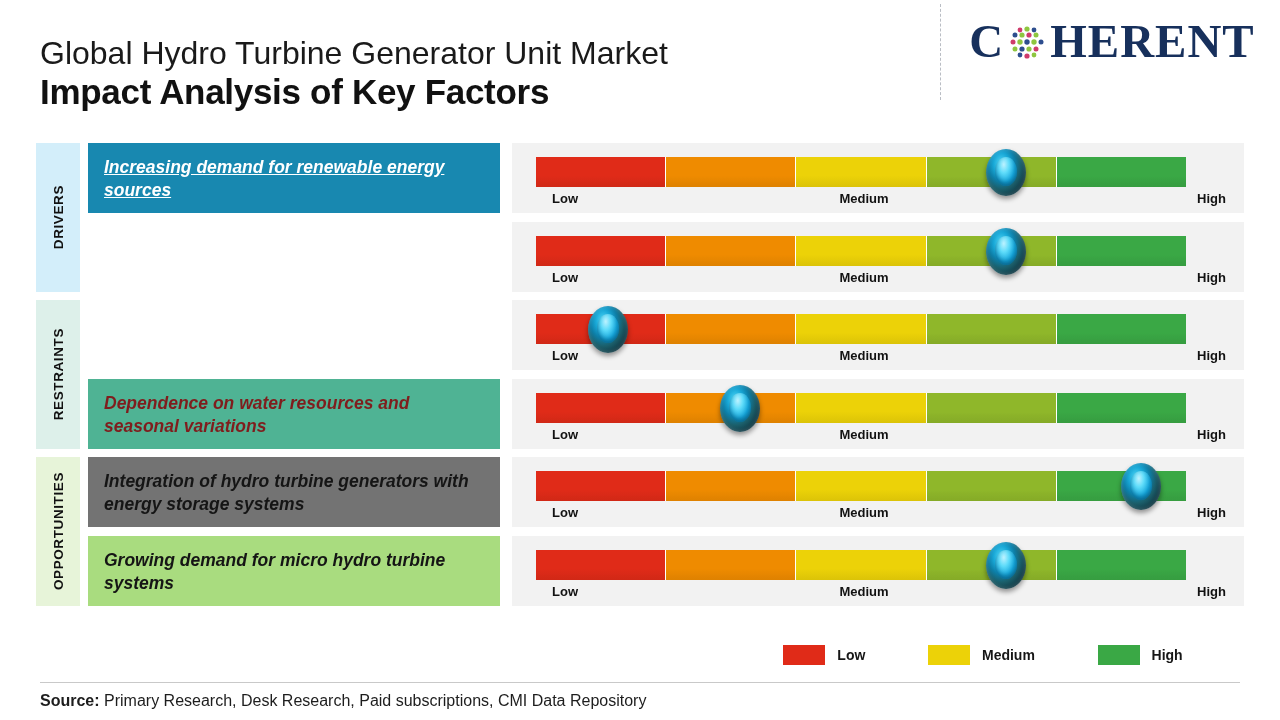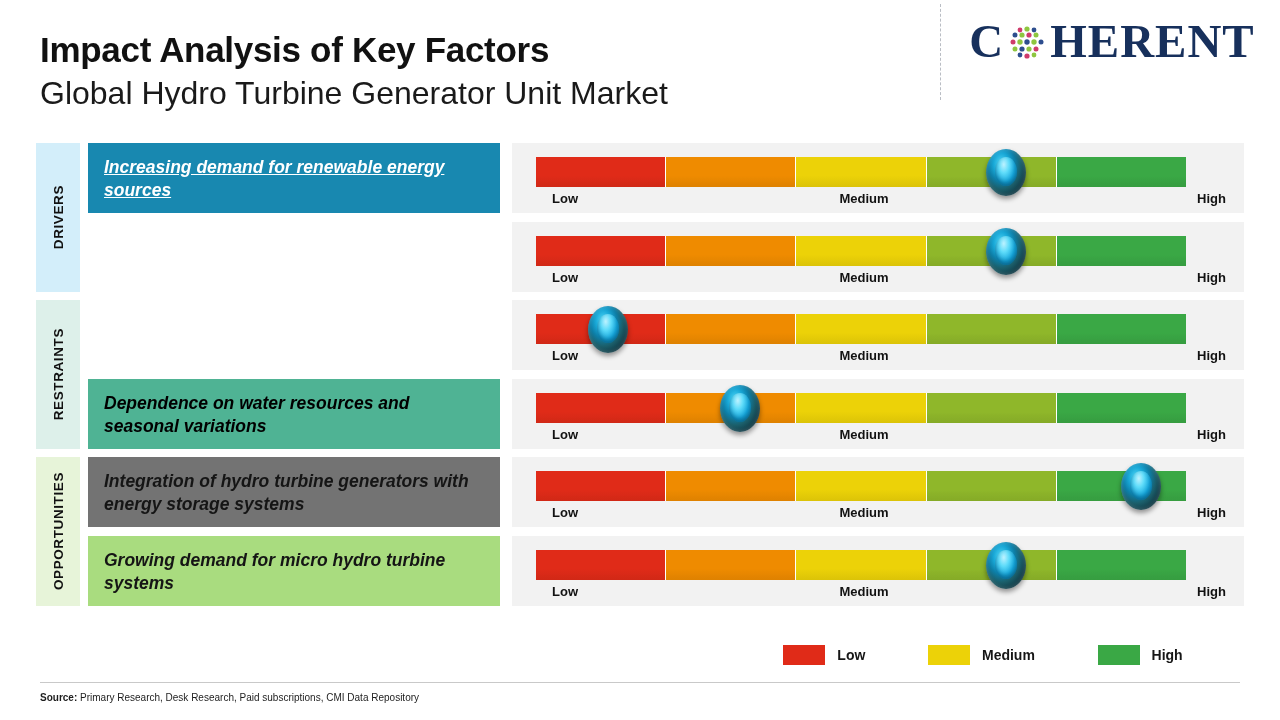--- a/index.html
+++ b/index.html
@@ -199,33 +199,33 @@
     left: 40px;
     top: 682px;
     width: 1200px;
     height: 1px;
     background: #c9c9c9;
   }
   #source-line {
     position: absolute;
     left: 40px;
     top: 692px;
-    font-size: 10px;
+    font-size: 16px;
     color: #1d1d1d;
   }
   #source-line b { font-weight: bold; }
 </style>
 </head>
 <body>
 
 <div id="header">
 
   <div id="title-block">
+    <div id="sub-title">Global Hydro Turbine Generator Unit Market</div>
     <div id="main-title">Impact Analysis of Key Factors</div>
-    <div id="sub-title">Global Hydro Turbine Generator Unit Market</div>
   </div>
 
   <div id="logo-divider"></div>
 
   <div id="logo-block">
     <div id="logo-word">
       <span>C</span>
       <span id="logo-globe">
         <svg width="44" height="44" viewBox="0 0 44 44" aria-hidden="true">
           <g>
@@ -307,21 +307,21 @@
         <div class="seg" style="background: linear-gradient(rgb(143, 183, 42) 0%, rgb(143, 183, 42) 62%, rgba(0, 0, 0, 0.07) 100%), rgb(143, 183, 42);"></div>
         <div class="seg" style="background: linear-gradient(rgb(58, 168, 69) 0%, rgb(58, 168, 69) 62%, rgba(0, 0, 0, 0.07) 100%), rgb(58, 168, 69);"></div>
       </div>
       <div class="marker" title="Low" style="left: 96.15px;"></div>
       <div class="gauge-labels">
         <div class="g-low">Low</div>
         <div class="g-med">Medium</div>
         <div class="g-high">High</div>
       </div>
     </div>
-    <div class="factor-box" style="top: 379px; height: 70px; background: rgb(79, 179, 148); color: #000000;">
+    <div class="factor-box" style="top: 379px; height: 70px; background: rgb(79, 179, 148); color: #7f1d1d;">
       <span>Dependence on water resources and seasonal variations</span>
     </div>
     <div class="gauge-panel" style="top: 379px; height: 70px;">
       <div class="gauge-bar">
         <div class="seg" style="background: linear-gradient(rgb(224, 43, 24) 0%, rgb(224, 43, 24) 62%, rgba(0, 0, 0, 0.07) 100%), rgb(224, 43, 24);"></div>
         <div class="seg" style="background: linear-gradient(rgb(239, 139, 0) 0%, rgb(239, 139, 0) 62%, rgba(0, 0, 0, 0.07) 100%), rgb(239, 139, 0);"></div>
         <div class="seg" style="background: linear-gradient(rgb(236, 210, 8) 0%, rgb(236, 210, 8) 62%, rgba(0, 0, 0, 0.07) 100%), rgb(236, 210, 8);"></div>
         <div class="seg" style="background: linear-gradient(rgb(143, 183, 42) 0%, rgb(143, 183, 42) 62%, rgba(0, 0, 0, 0.07) 100%), rgb(143, 183, 42);"></div>
         <div class="seg" style="background: linear-gradient(rgb(58, 168, 69) 0%, rgb(58, 168, 69) 62%, rgba(0, 0, 0, 0.07) 100%), rgb(58, 168, 69);"></div>
       </div>

